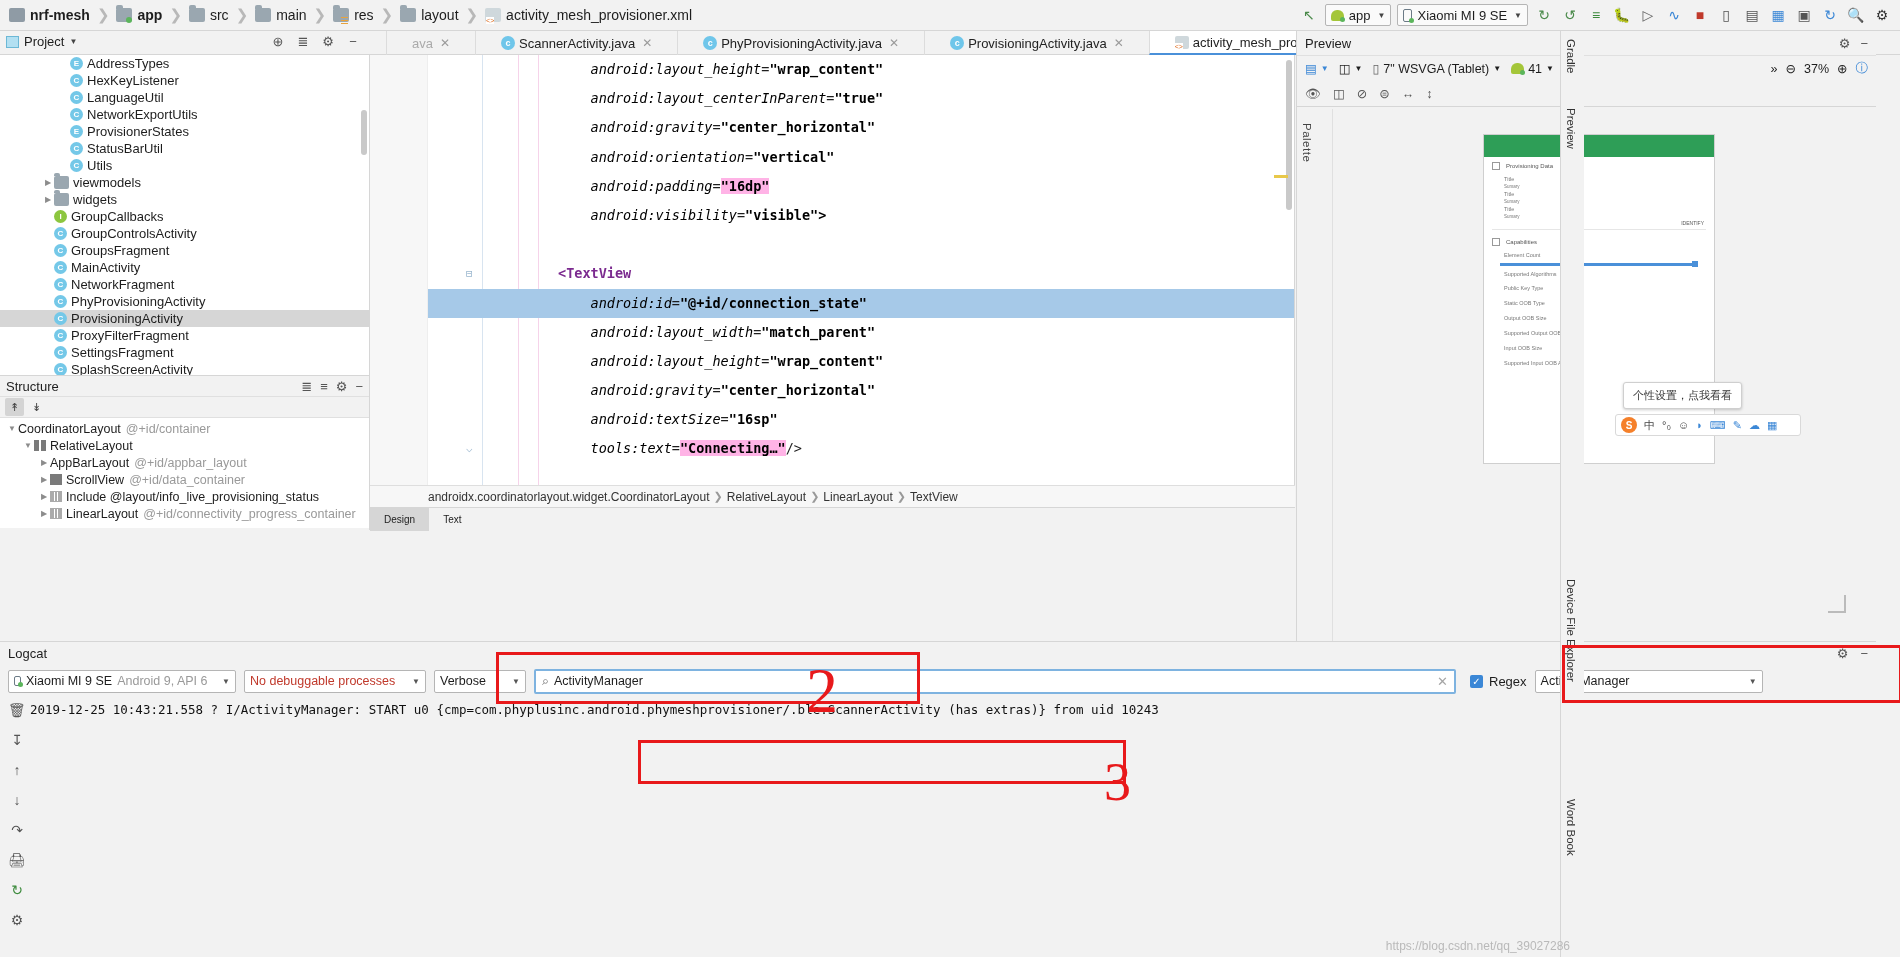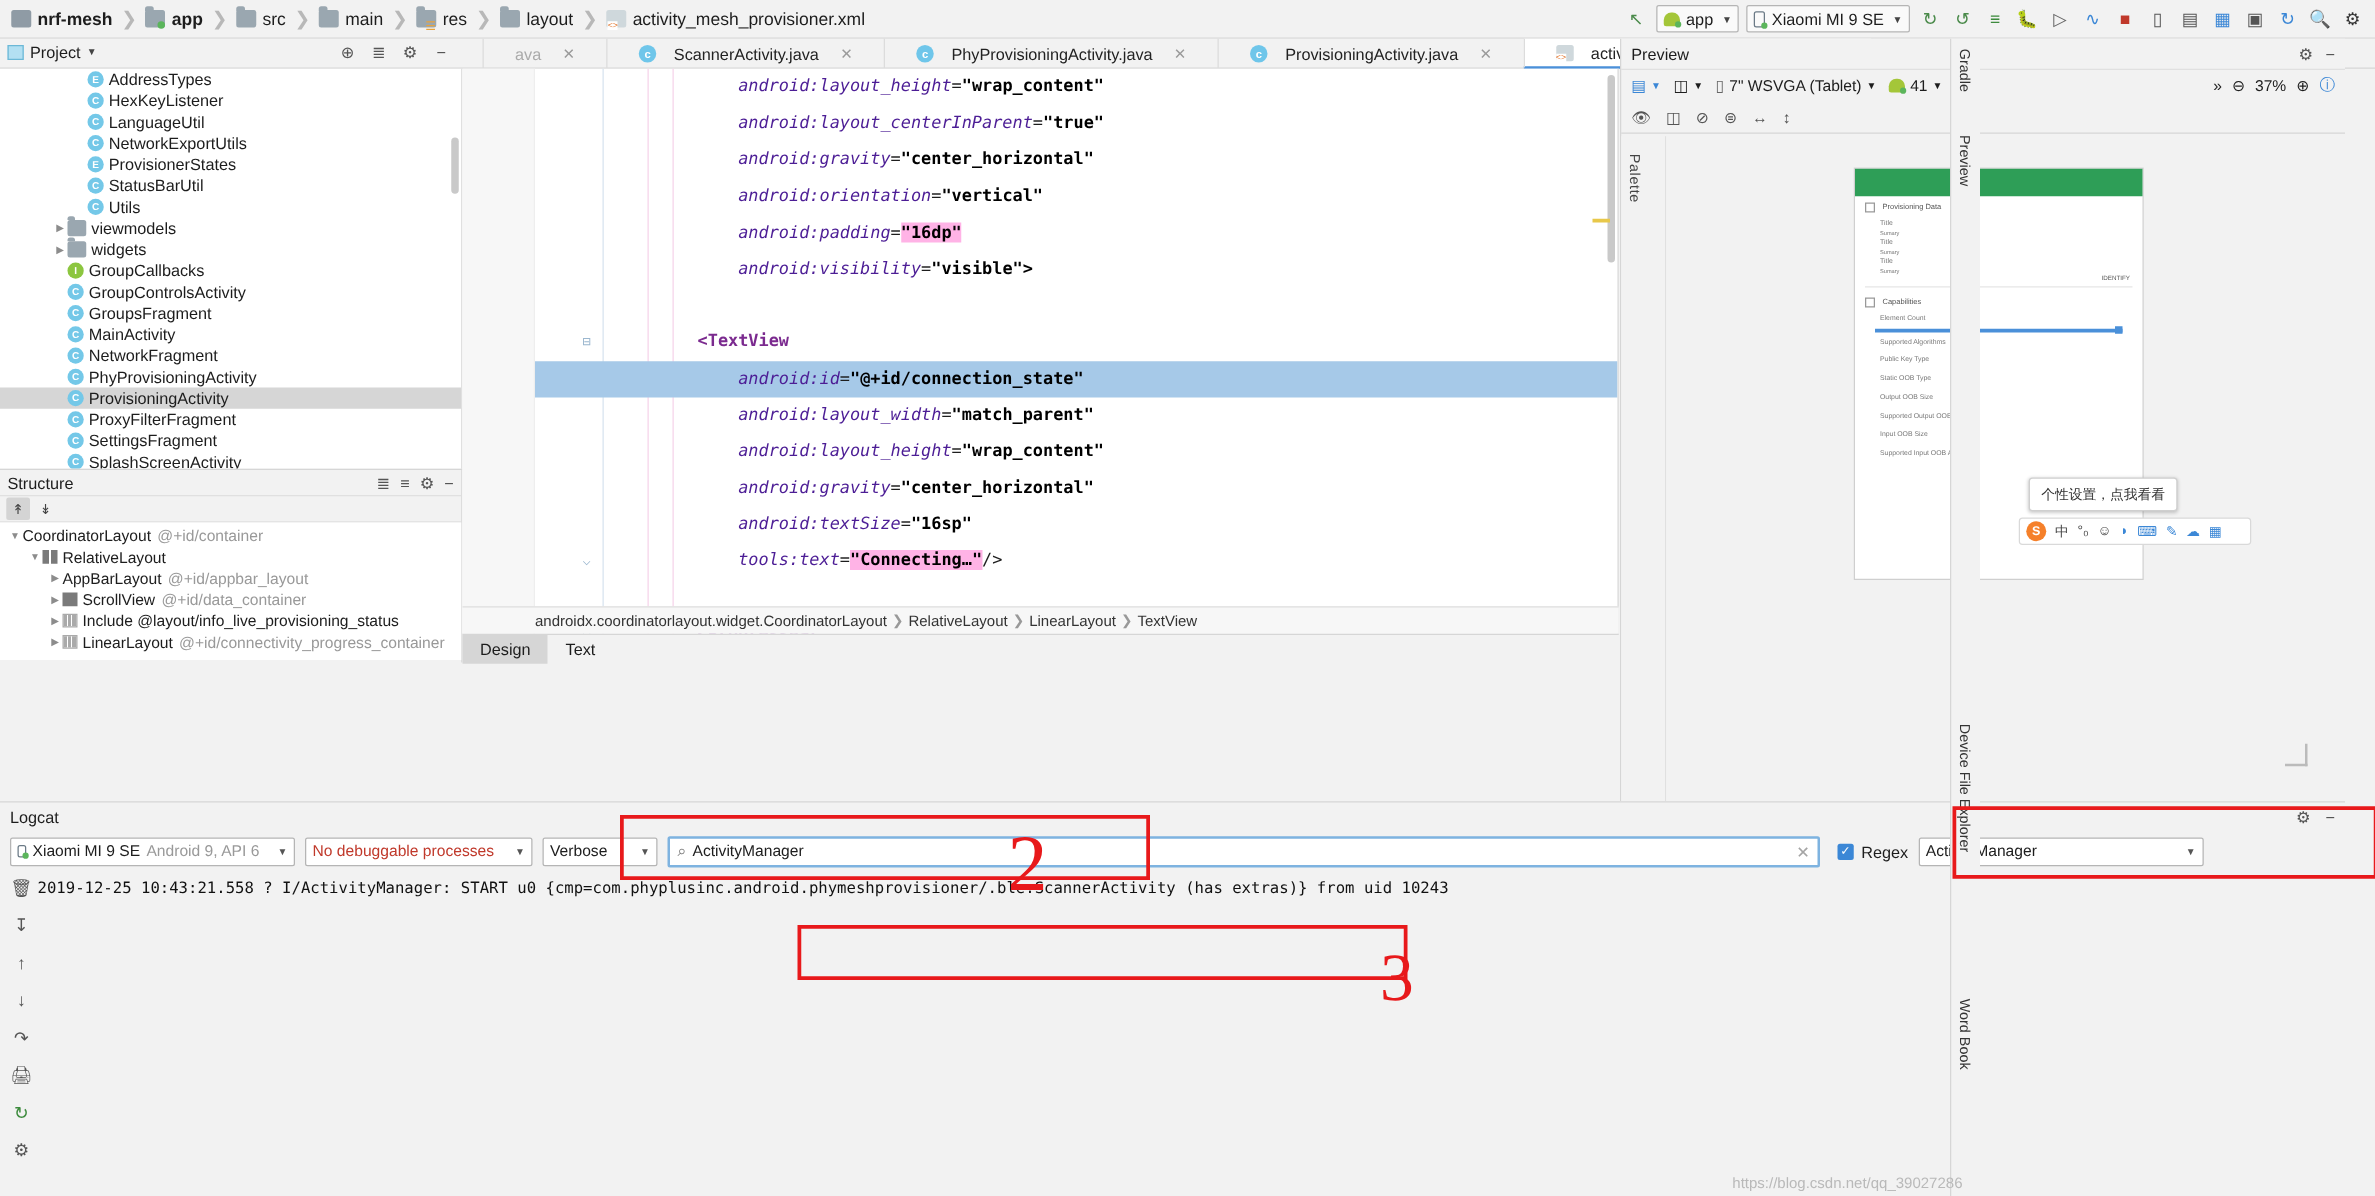--- a/index.html
+++ b/index.html
@@ -48,21 +48,21 @@
 
   
   .row2 { position: absolute; left:0; top:31px; width: 1900px; height: 24px; background:#f2f2f2; border-bottom:1px solid #d6d6d6;}
   .proj-tab { position:absolute; left:6px; top:3px; display:flex; align-items:center; gap:5px; font-size:13px;}
   .proj-sq { width:13px;height:12px;background:#b3e0f2;border:1px solid #6cb8d6;}
   .row2-tools { position:absolute; left:270px; top:2px; display:flex; align-items:center; gap:9px; color:#555;}
   .row2-tools .ic { width:16px;height:16px;display:flex;align-items:center;justify-content:center;font-size:13px;cursor:pointer;}
 
   
   .etabs { position:absolute; left:386px; top:31px; height:24px; display:flex; align-items:stretch; }
-  .etab { display:flex; align-items:center; gap:14px; padding: 0 25px; font-size:13px; border-left:1px solid #dcdcdc; color:#222; cursor:pointer;}
+  .etab { display:flex; align-items:center; gap:4px; padding: 0 25px; font-size:13px; border-left:1px solid #dcdcdc; color:#222; cursor:pointer;}
   .etab.active { background:#fff; border-bottom:2px solid #4a90d9;}
   .etab .x { color:#9a9a9a; font-size:12px; margin-left:3px;}
   .cls-ic { width:14px;height:14px;border-radius:50%;background:#6fc6ea;color:#fff;font-size:9px;display:flex;align-items:center;justify-content:center;font-weight:bold;}
   .xml-ic { width:14px;height:13px;background:#cfd8dc;position:relative;border-radius:2px;}
   .xml-ic:after{content:"<>";position:absolute;left:0;bottom:-1px;font-size:7px;color:#e06c1f;background:#fff;line-height:7px;}
 
   
   .left-panel { position:absolute; left:0; top:55px; width:370px; height:320px; background:#fff; border-right:1px solid #d6d6d6; overflow:hidden; }
   .tree-item { height:17px; display:flex; align-items:center; font-size:13px; white-space:nowrap; cursor:default;}
   .tree-item.sel { background:#d6d6d6; }
@@ -91,29 +91,29 @@
   .ic-scroll { background:#7a7a7a; }
   .ic-lin { background:linear-gradient(90deg,#aaa 0 30%,transparent 30% 38%,#aaa 38% 62%,transparent 62% 70%,#aaa 70% 100%); border:1px solid #aaa;}
 
   
   .editor { position:absolute; left:370px; top:55px; width:925px; height:452px; background:#fff; border-right:1px solid #d6d6d6;}
   .gutter { position:absolute; left:0; top:0; width:58px; height:100%; background:#f7f7f7; border-right:1px solid #eee;}
   .code-area { position:absolute; left:58px; top:0; right:0; height:100%; overflow:hidden; font-family:"DejaVu Sans Mono","Liberation Mono",monospace; font-size:13.5px;}
   .cline { position:relative; height:29.2px; line-height:29.2px; white-space:pre;}
   .cline.hl { background:#a6c9e8; }
   .guide { position:absolute; top:0; bottom:0; width:1px;}
-  .attr { color:#4c1d95; font-style:italic;}
+  .attr { color:#000000; font-style:italic;}
   .val { color:#000; font-weight:bold;}
   .tag { color:#7b2a8f; font-weight:bold;}
   .pinkhl { background:#ffb3e6; }
   .fold { position:absolute; color:#9bb7cf; font-size:11px; }
   .breadcrumb-bar { position:absolute; left:370px; top:485px; width:925px; height:22px; background:#f7f7f7; border-top:1px solid #dedede; display:flex; align-items:center; font-size:12px; color:#333; padding-left:58px; gap:4px;}
   .bc-sep { color:#999; font-size:11px;}
   .dt-tabs { position:absolute; left:370px; top:507px; width:925px; height:24px; background:#f2f2f2; border-top:1px solid #d6d6d6; display:flex; align-items:stretch;}
-  .dt-tab { padding:0 14px; display:flex; align-items:center; font-size:13px; cursor:pointer;}
+  .dt-tab { padding:0 14px; display:flex; align-items:center; font-size:10px; cursor:pointer;}
   .dt-tab.active { background:#d6d6d6;}
   .ed-scroll { position:absolute; right:2px; top:5px; width:6px; height:150px; background:#c9c9c9; border-radius:3px;}
   .marker-yellow { position:absolute; right:6px; width:14px; height:3px; background:#e8c84a;}
 
   
   .preview { position:absolute; left:1296px; top:31px; width:580px; height:610px; background:#f2f2f2; border-left:1px solid #d6d6d6;}
   .pv-head { height:24px; display:flex; align-items:center; padding:0 8px; font-size:13px;}
   .pv-head .tools { margin-left:auto; display:flex; gap:10px; color:#555;}
   .pv-toolbar { height:26px; display:flex; align-items:center; gap:10px; padding:0 8px; border-top:1px solid #e0e0e0; font-size:12.5px;}
   .pv-toolbar2 { height:26px; display:flex; align-items:center; gap:12px; padding:0 8px; border-bottom:1px solid #d6d6d6; font-size:12.5px; color:#555;}

